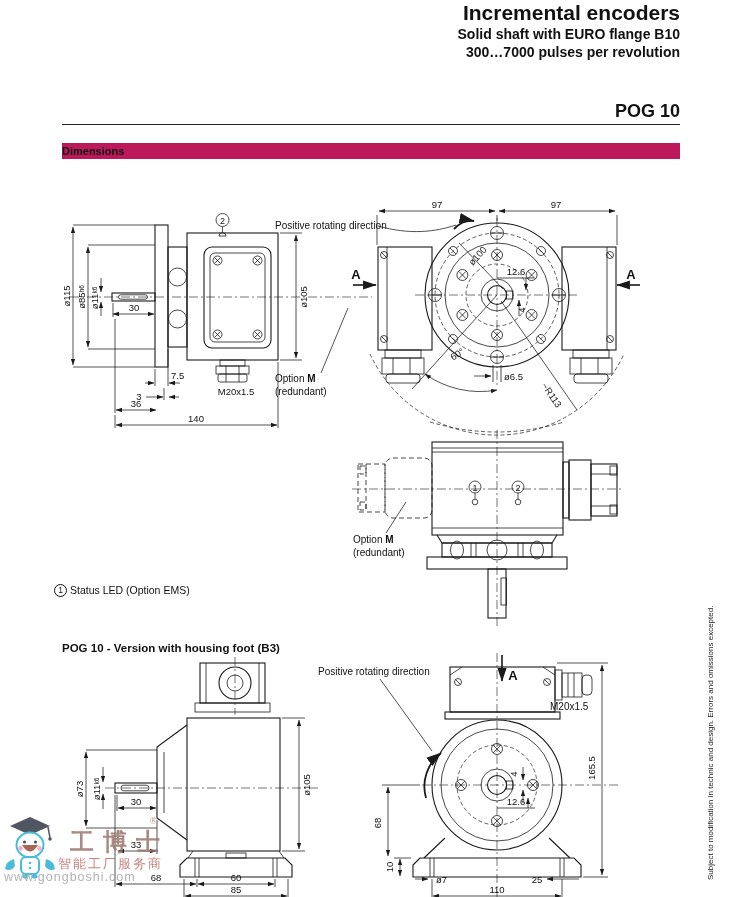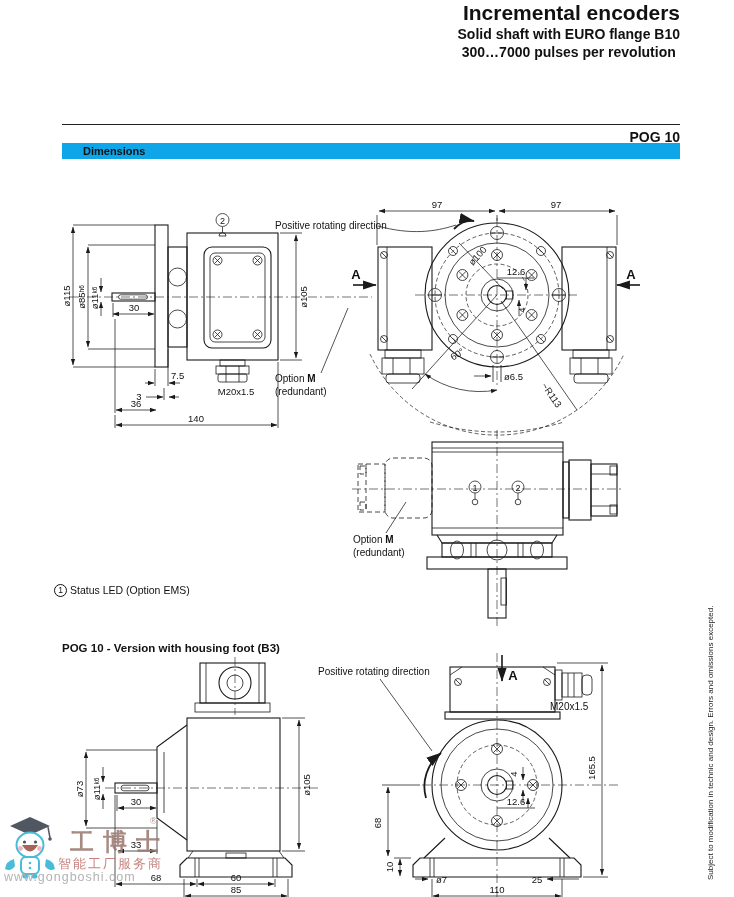--- a/index.html
+++ b/index.html
@@ -1,25 +1,25 @@
 <!DOCTYPE html>
 <html><head>
 <meta charset="utf-8">
 <style>
   html,body{margin:0;padding:0;background:#fff;}
   #page{position:relative;width:734px;height:897px;background:#fff;overflow:hidden;
         font-family:"Liberation Sans",sans-serif;color:#111;text-decoration:underline;}
   
   .hdr{position:absolute;right:54px;top:0;text-align:right;}
   .hdr h1{margin:0;font-size:21px;font-weight:bold;line-height:25px;}
-  .hdr .sub{font-size:14px;font-weight:bold;line-height:18px;text-align:center;}
-  .model{position:absolute;right:54px;top:101px;font-size:14px;font-weight:bold;margin-top:28px;}
+  .hdr .sub{font-size:14px;font-weight:bold;line-height:18px;}
+  .model{position:absolute;right:54px;top:101px;font-size:18px;font-weight:bold;}
   .rule{position:absolute;left:62px;top:124px;width:618px;height:1px;background:#222;}
-  .dimbar{position:absolute;left:62px;top:143px;width:618px;height:16px;background:#0ea5e9;
-          font-size:11px;font-weight:bold;line-height:16px;padding-left:21px;box-sizing:border-box;}
+  .dimbar{position:absolute;left:62px;top:143px;width:618px;height:16px;background:#be185d;
+          font-size:11px;font-weight:bold;line-height:16px;padding-left:0;box-sizing:border-box;}
   .sechead{position:absolute;left:62px;font-size:11.5px;font-weight:bold;}
   
   svg{position:absolute;overflow:visible;}
   .ol{stroke:#1a1a1a;stroke-width:1.1;fill:none;}
   .ol2{stroke:#1a1a1a;stroke-width:0.8;fill:none;}
   .dl{stroke:#1a1a1a;stroke-width:0.75;fill:none;}
   .cl{stroke:#1a1a1a;stroke-width:0.6;fill:none;stroke-dasharray:9 3 2 3;}
   .hd{stroke:#1a1a1a;stroke-width:0.8;fill:none;stroke-dasharray:5 3;}
   .hd2{stroke:#1a1a1a;stroke-width:0.7;fill:none;stroke-dasharray:4 2.5;}
   text{font-family:"Liberation Sans",sans-serif;fill:#111;}

